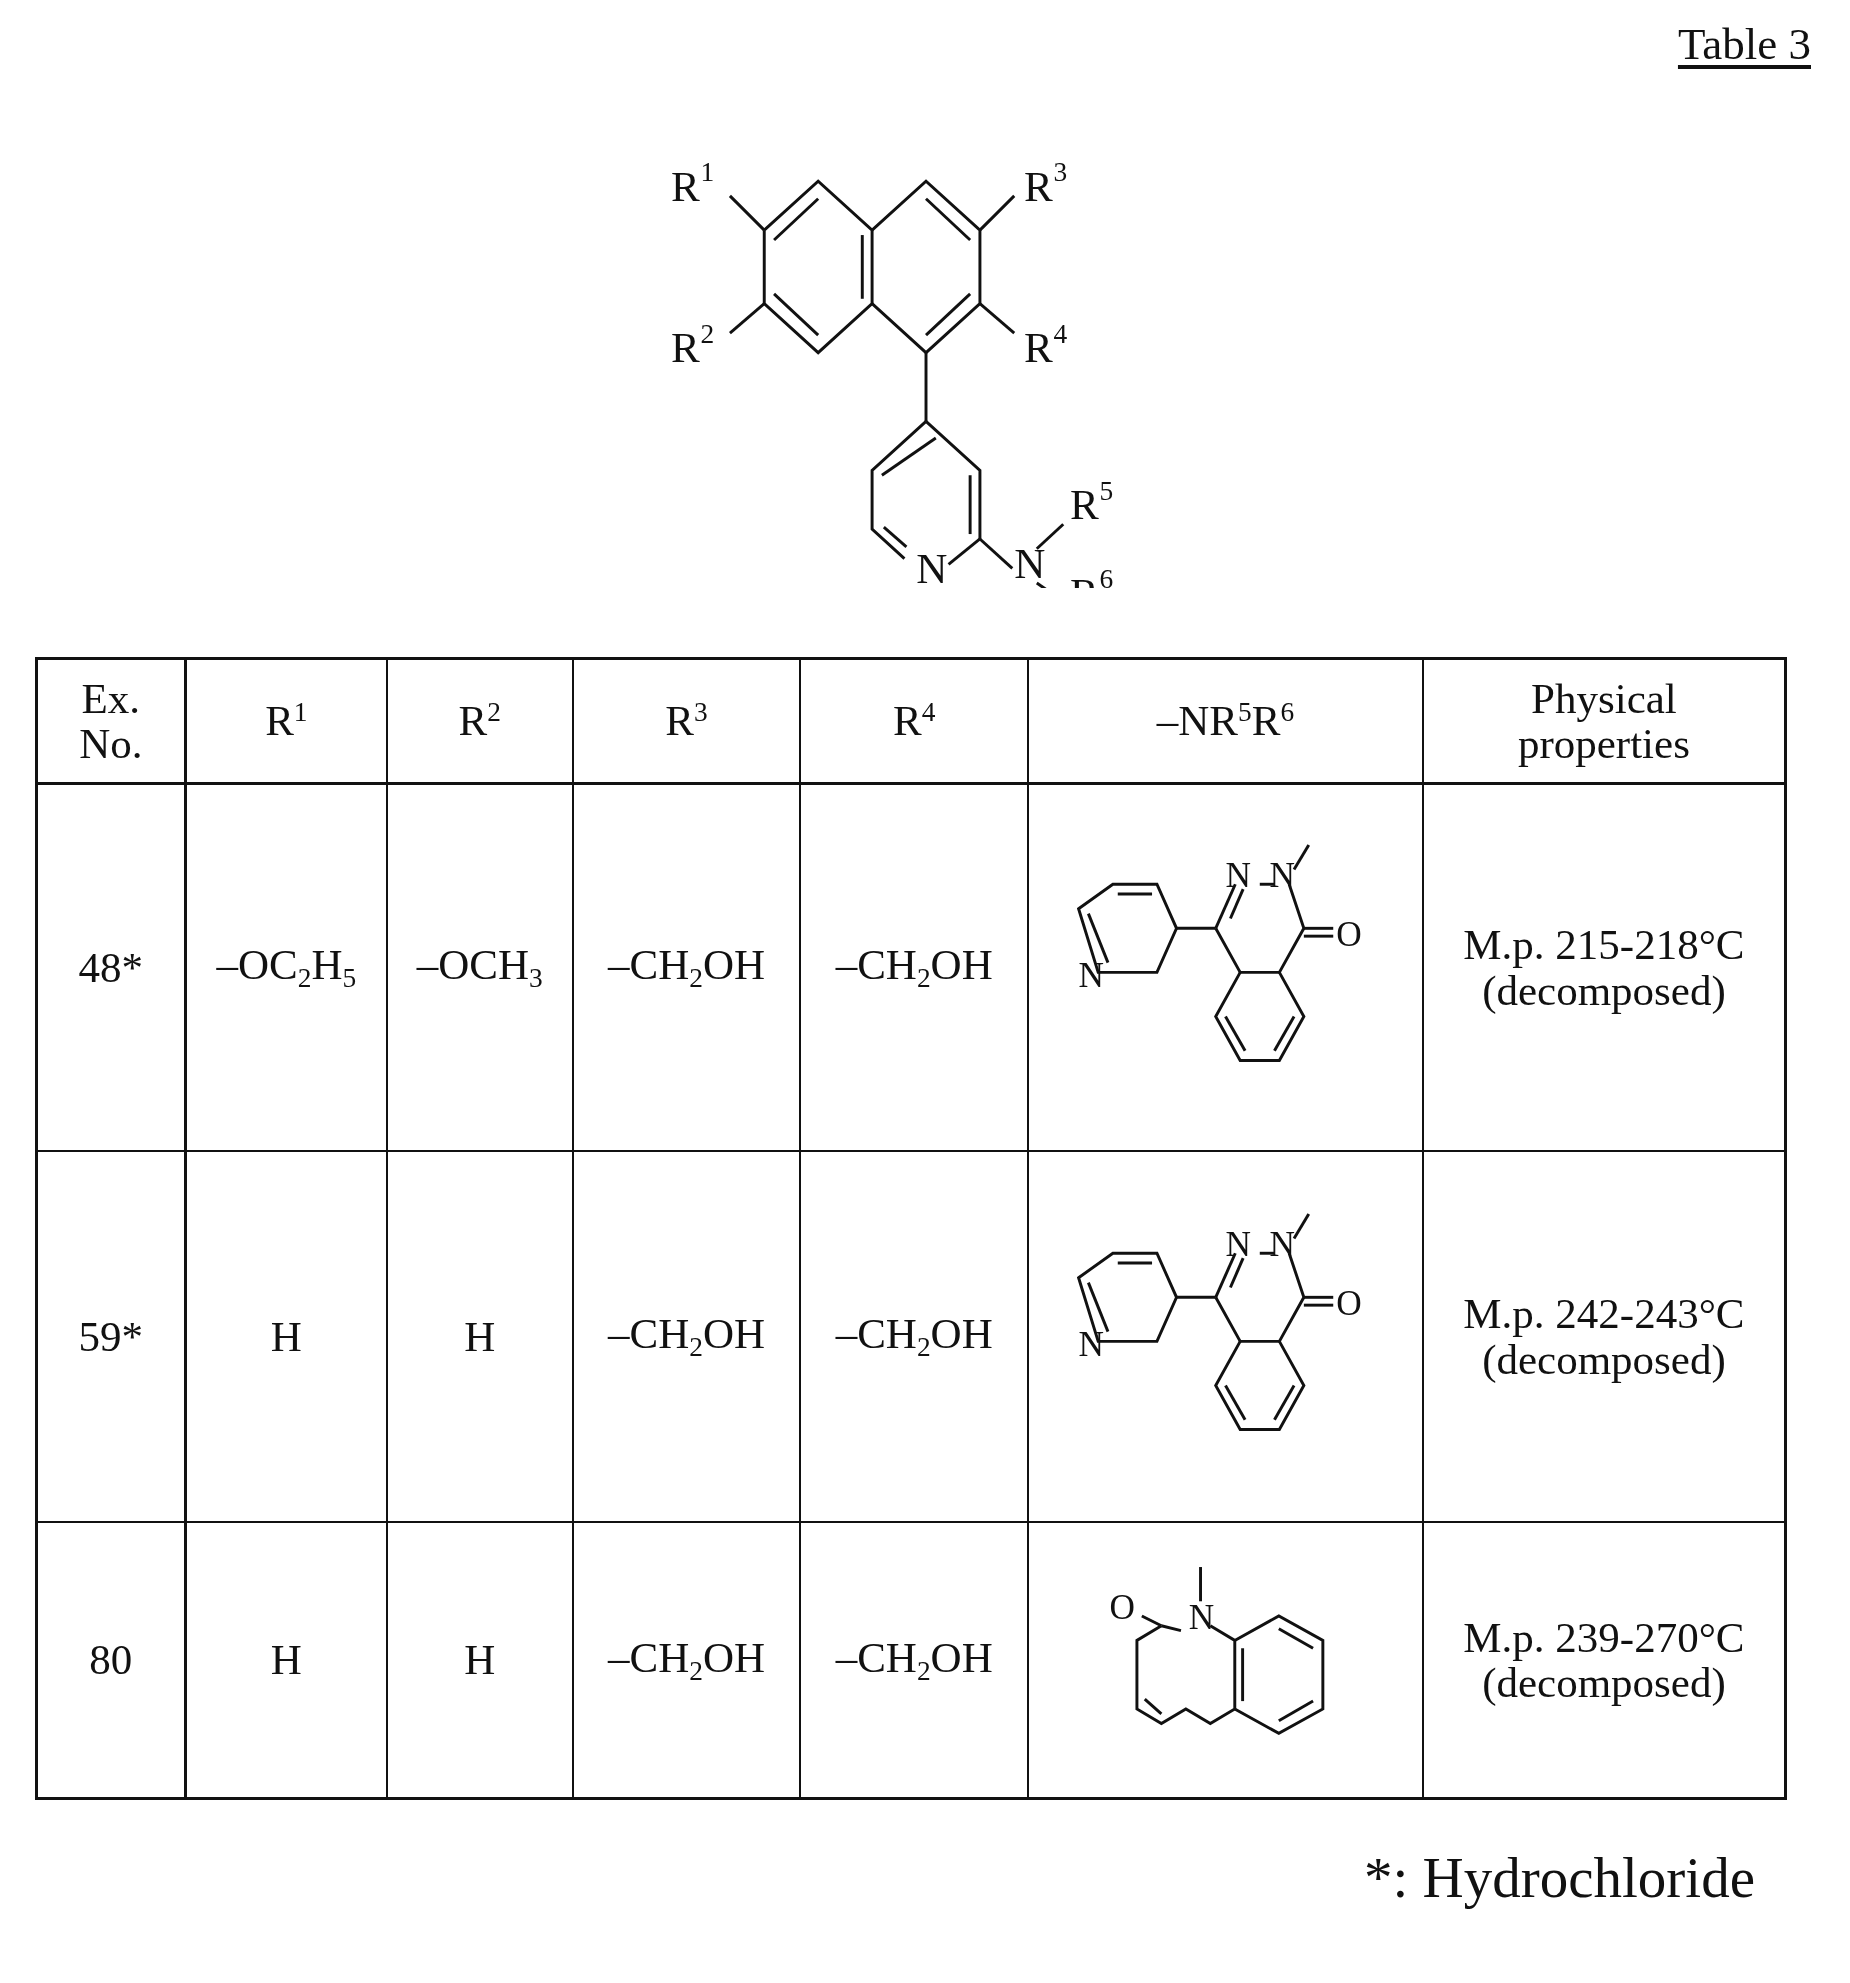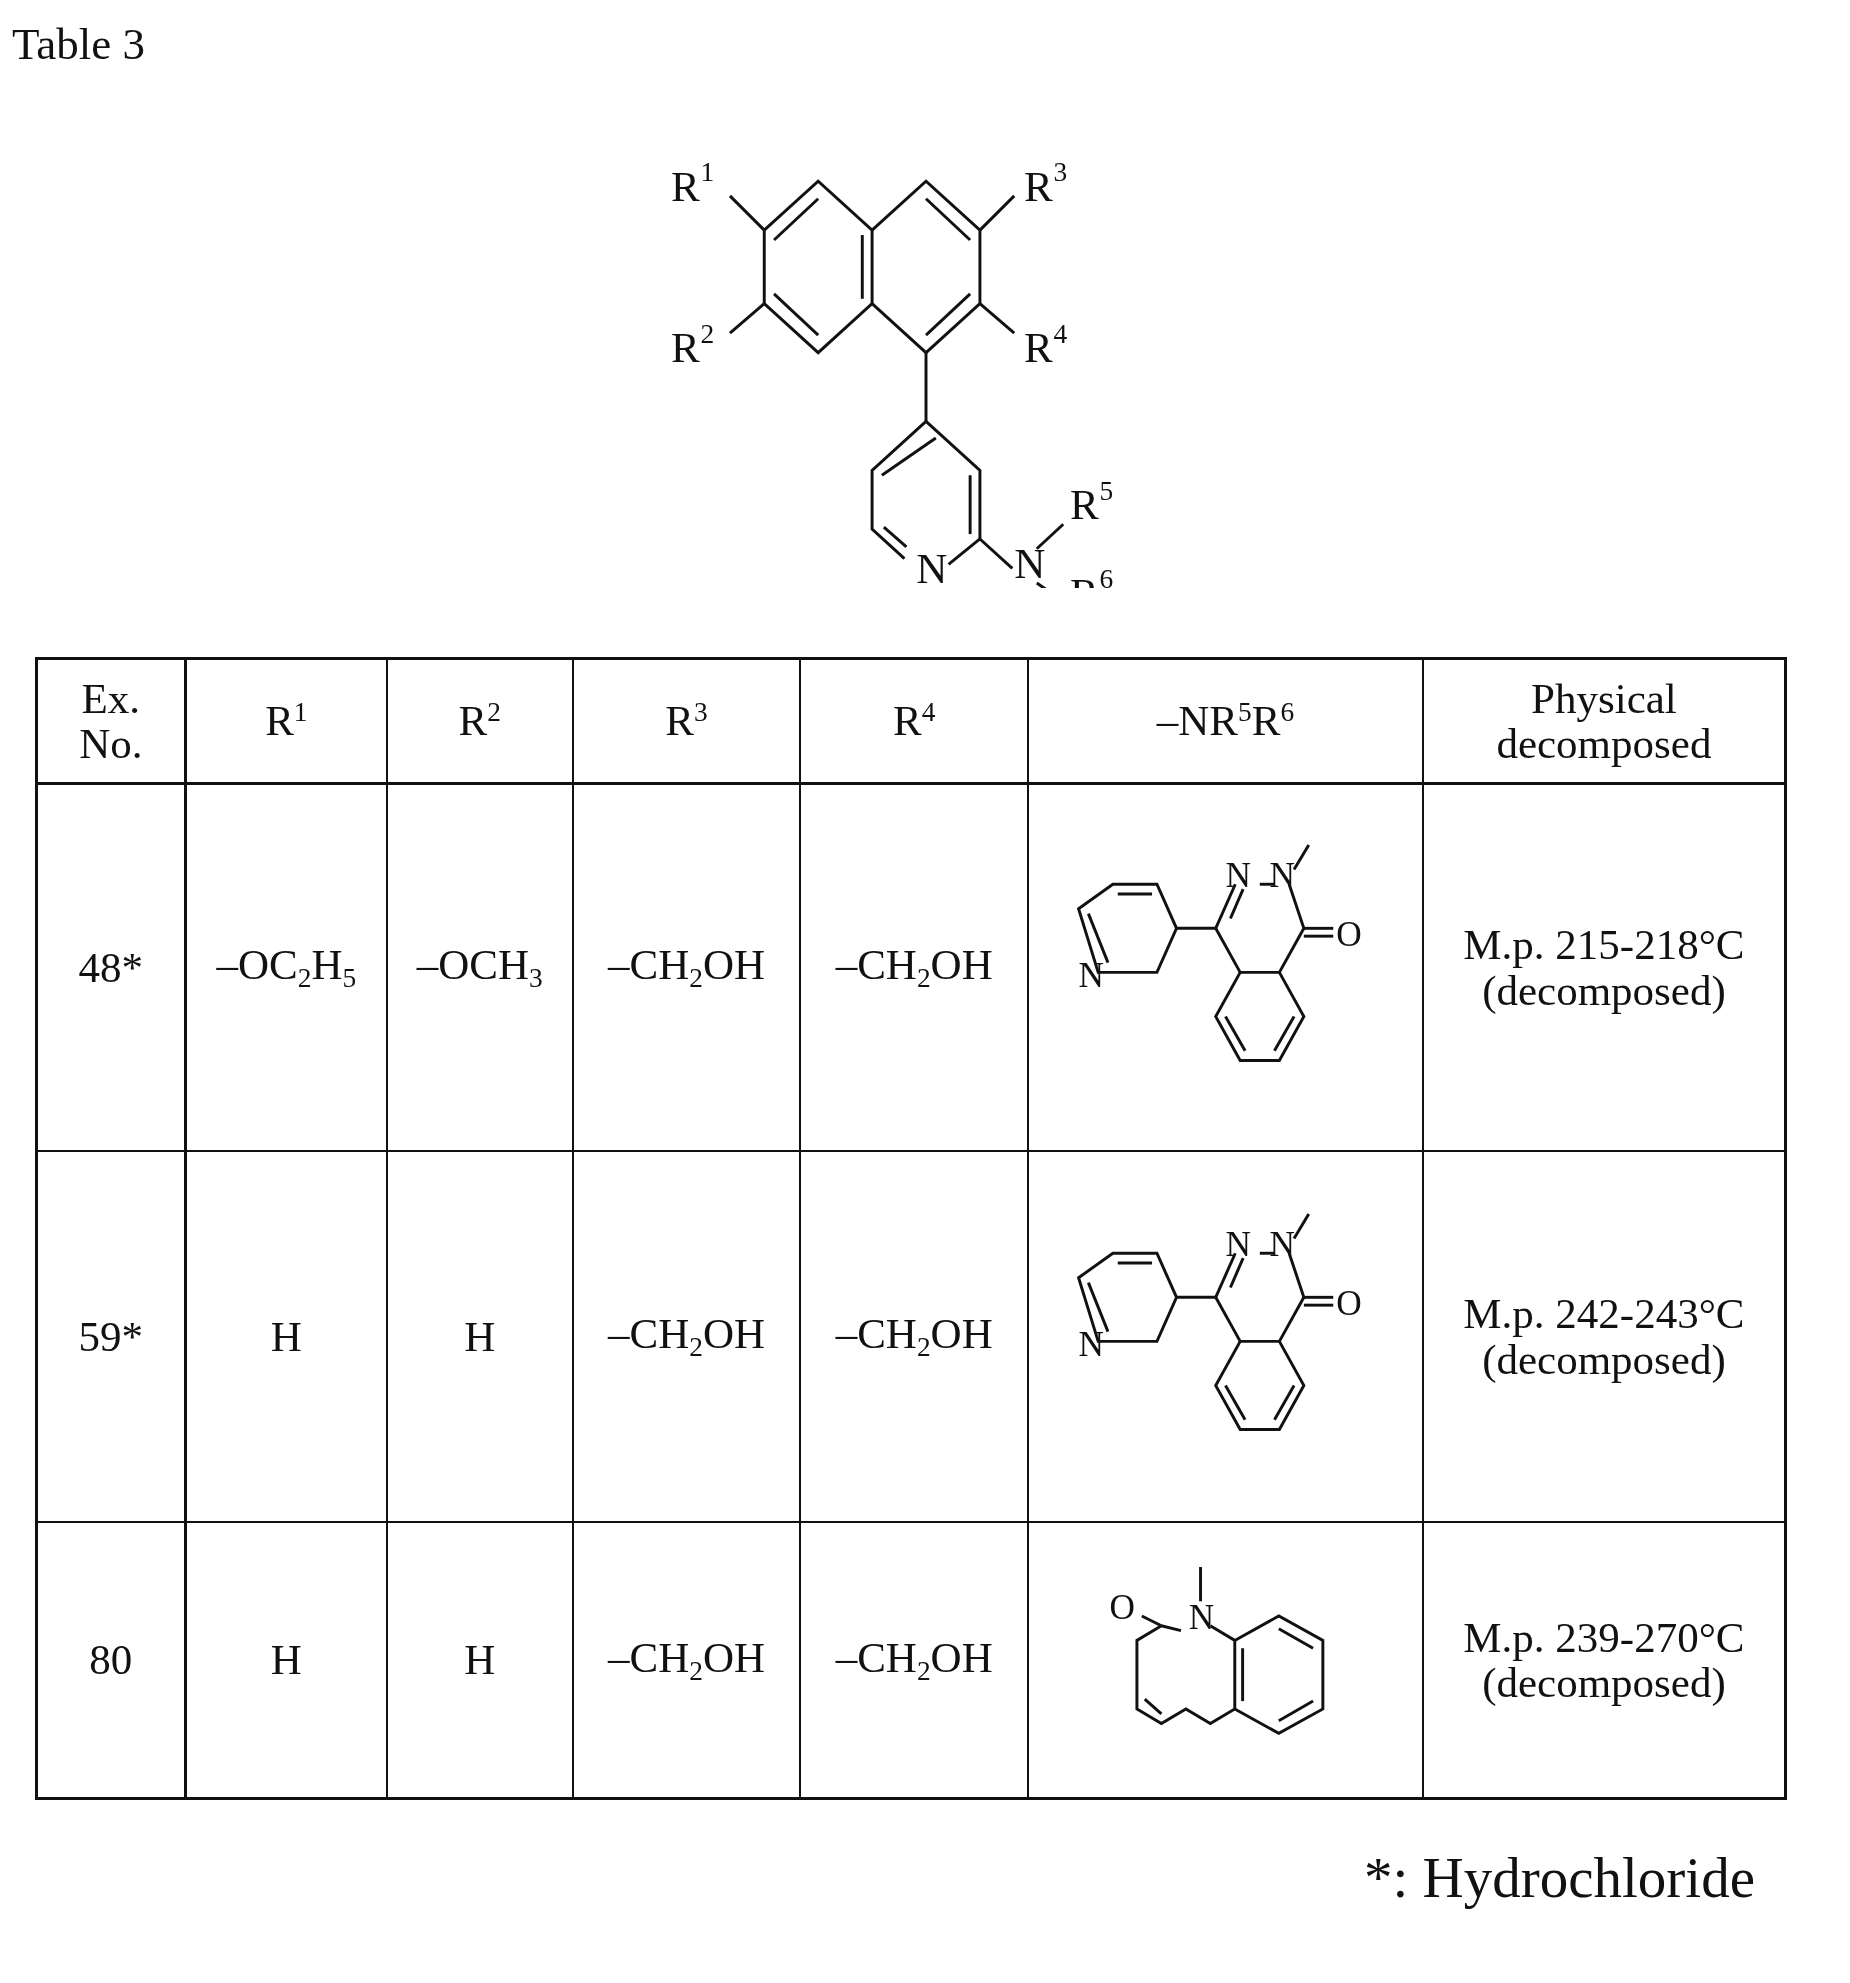--- a/index.html
+++ b/index.html
@@ -1,17 +1,17 @@
 <!DOCTYPE html>
 <html><head>
 <meta charset="utf-8">
 <style>
   html,body{margin:0;padding:0;background:#fff;}
   body{width:1851px;height:1984px;position:relative;font-family:"Liberation Serif","DejaVu Serif",serif;color:#111;overflow:hidden;}
-  .title{position:absolute;left:0;width:1811px;top:17.6px;text-align:left;font-size:45px;text-underline-offset:5.9px;padding-left:12px;}
+  .title{position:absolute;left:0;width:1811px;top:17.6px;text-align:right;font-size:45px;text-decoration:underline;text-underline-offset:5.9px;}
   .scaffold{position:absolute;left:627px;top:137px;width:549px;height:451px;}
   .scaffold svg text{font-family:"Liberation Serif","DejaVu Serif",serif;font-size:44px;fill:#111;}
   .scaffold svg text.sup{font-size:28px;}
   table.data{position:absolute;left:35px;top:657px;width:1752px;border-collapse:collapse;border:3.9px solid #111;}
   table.data th, table.data td{border:2px solid #111;text-align:center;vertical-align:middle;font-weight:normal;font-size:43px;line-height:1.05;padding:0 5.9px;}
   table.data thead th{height:122px;font-family:Liberation Serif, serif;}
   table.data thead tr{border-bottom:3.9px solid #111;}
   table.data td.exno, table.data th.exno{border-right:3.9px solid #111;}
   tr.r58 td{height:365px;}
   tr.r59 td{height:369px;}
@@ -86,21 +86,21 @@
       <col style="width:363px">
   </colgroup>
   <thead>
     <tr>
       <th class="exno"><span>Ex.</span><br><span>No.</span></th>
       <th><span>R</span><sup>1</sup></th>
       <th><span>R</span><sup>2</sup></th>
       <th><span>R</span><sup>3</sup></th>
       <th><span>R</span><sup>4</sup></th>
       <th><span>–NR</span><sup>5</sup><span>R</span><sup>6</sup></th>
-      <th><span>Physical</span><br><span>decomposed</span></th>
+      <th><span>Physical</span><br><span>properties</span></th>
     </tr>
   </thead>
   <tbody>
     <tr class="r58">
       <td class="exno">48*</td>
       <td><span>–OC</span><sub>2</sub><span>H</span><sub>5</sub></td>
       <td><span>–OCH</span><sub>3</sub></td>
       <td><span>–CH</span><sub>2</sub><span>OH</span></td>
       <td><span>–CH</span><sub>2</sub><span>OH</span></td>
       <td class="struct">

